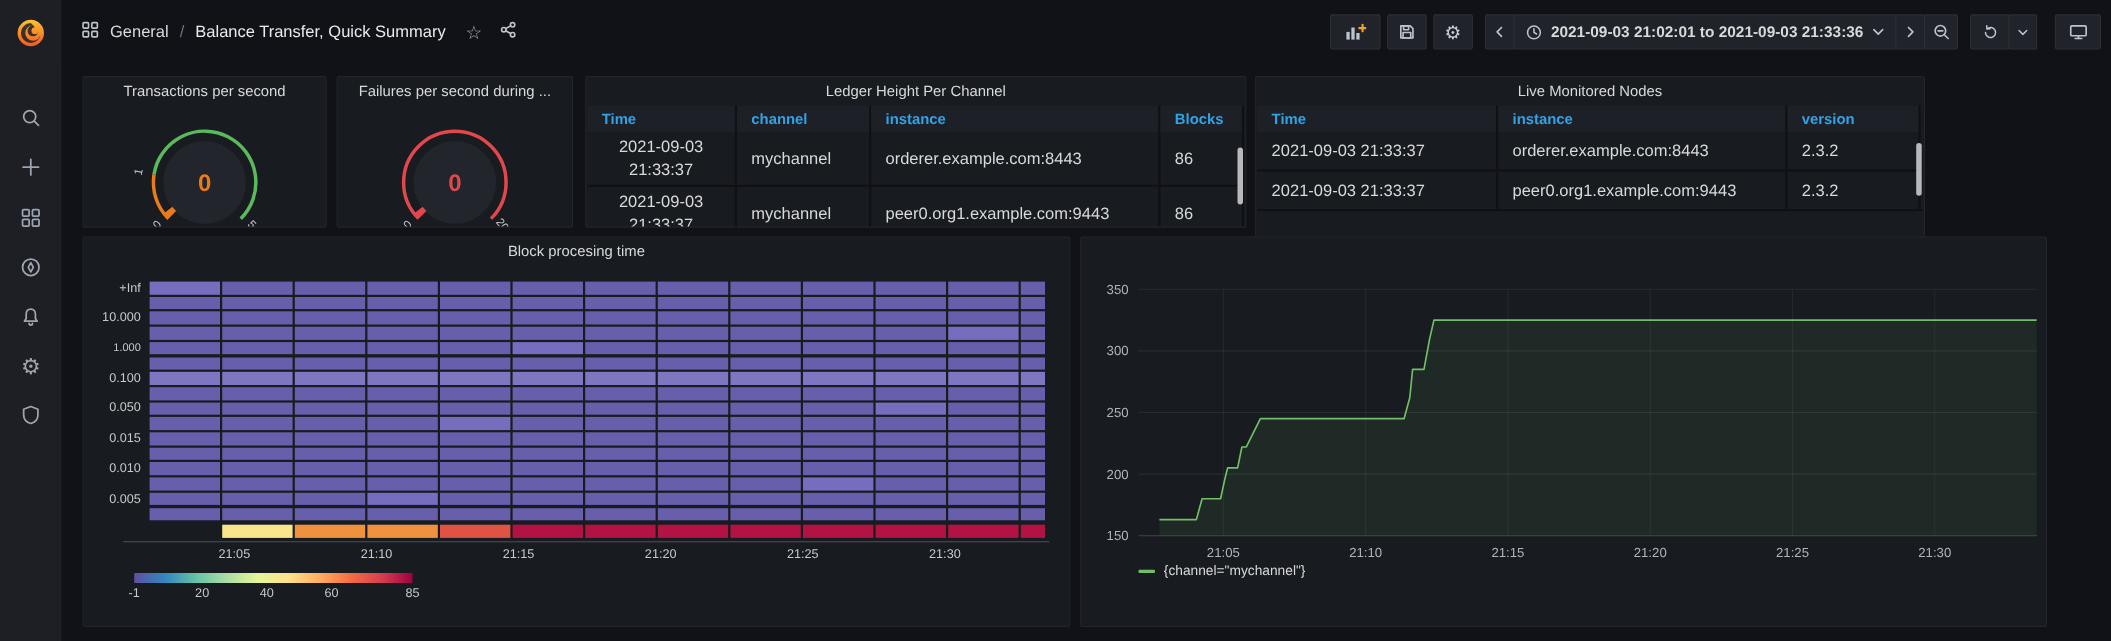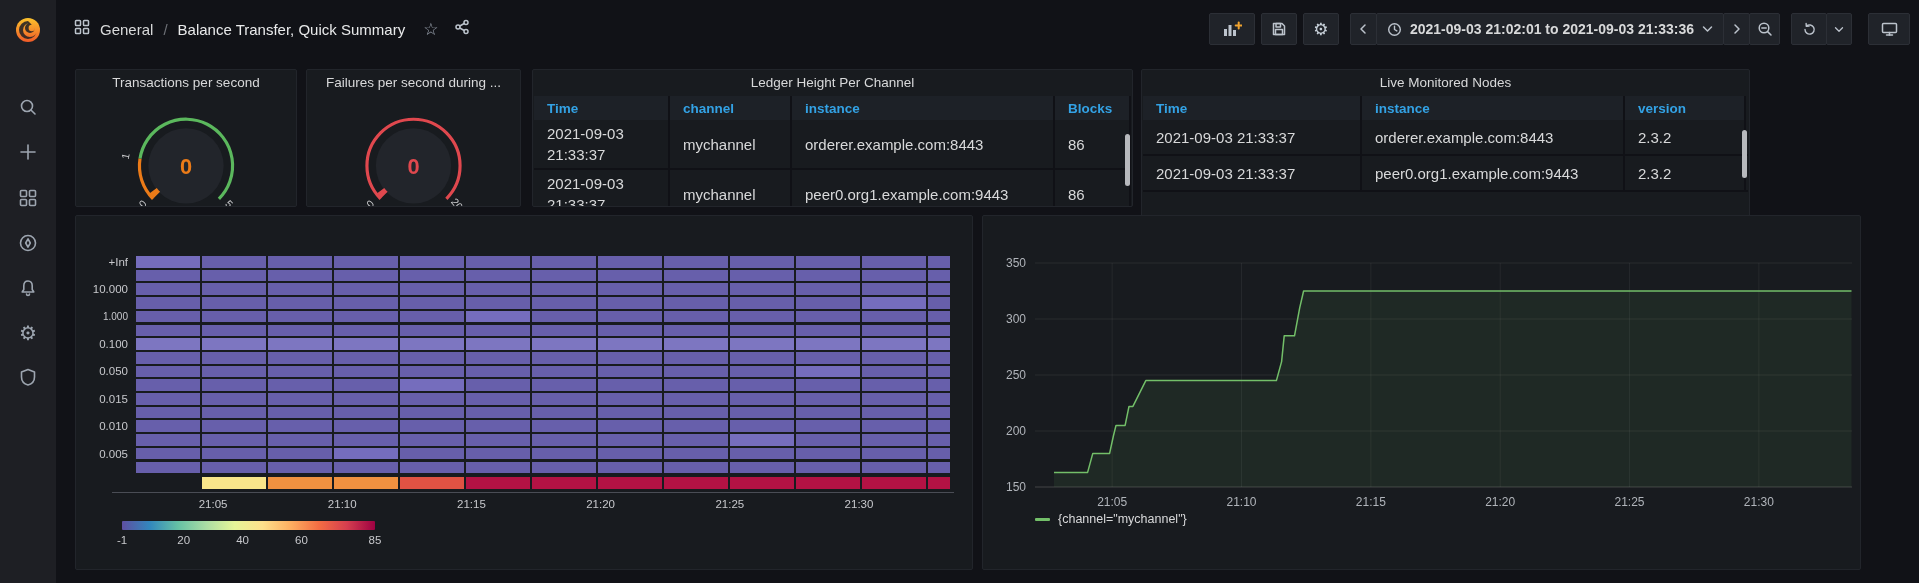--- a/index.html
+++ b/index.html
@@ -29,21 +29,21 @@
   .ptitle{position:absolute;top:5px;left:0;right:0;text-align:center;font-size:13.5px;font-weight:500;color:#d8d9da;
     white-space:nowrap;overflow:hidden;text-overflow:ellipsis;padding:0 12px;cursor:pointer;}
   #p-g1{left:75px;top:69px;width:222px;height:138px;}
   #p-g2{left:306px;top:69px;width:215px;height:138px;}
   #p-ledger{left:532px;top:69px;width:601px;height:138px;}
   #p-live{left:1141px;top:69px;width:609px;height:164px;}
   #p-heatmap{left:75px;top:215px;width:898px;height:355px;}
   #p-tx{left:982px;top:215px;width:879px;height:355px;}
   .gauge-svg{position:absolute;top:26px;left:0;width:100%;height:112px;}
   
-  .tablewrap{position:absolute;top:26px;left:1px;right:1px;bottom:0;}
+  .tablewrap{position:absolute;top:26px;left:1px;right:1px;bottom:0;text-align:center;}
   .thead{display:flex;}
   .th{box-sizing:border-box;height:24px;display:flex;align-items:center;padding:0 13px;background:#1d2127;
       border-right:2px solid #101116;color:#33a2e5;font-size:13.5px;font-weight:600;cursor:pointer;}
   .tr{display:flex;border-bottom:2px solid #101116;}
   .td{box-sizing:border-box;display:flex;align-items:center;padding:2px 13px;font-size:15px;color:#d8d9da;
       border-right:2px solid #101116;line-height:21px;overflow:hidden;}
   .t-short .td{height:34px;white-space:nowrap;}
   .t-tall .td{height:48px;}
   .sb{position:absolute;right:2px;width:5px;border-radius:3px;background:#b7b9bd;cursor:pointer;}
   
@@ -280,20 +280,21 @@
             <div class="td" style="width: 219px;">2021-09-03 21:33:37</div>
             <div class="td" style="width: 263px;">peer0.org1.example.com:9443</div>
             <div class="td" style="width: 121px;">2.3.2</div>
           </div>
         </div>
     </div>
     <div class="sb" style="top:60px;height:48px;"></div>
   </div>
 
   <div class="panel" id="p-heatmap">
+    <div class="ptitle">Block procesing time</div>
     <div id="hm-body" class="abs" style="inset:0;">
         <div style="left: 60px; top: 40px; width: 64px; height: 11.7px; background: rgb(117, 109, 189); position: absolute;"></div>
         <div style="left: 126px; top: 40px; width: 64px; height: 11.7px; background: rgb(103, 95, 171); position: absolute;"></div>
         <div style="left: 192px; top: 40px; width: 64px; height: 11.7px; background: rgb(103, 95, 171); position: absolute;"></div>
         <div style="left: 258px; top: 40px; width: 64px; height: 11.7px; background: rgb(103, 95, 171); position: absolute;"></div>
         <div style="left: 324px; top: 40px; width: 64px; height: 11.7px; background: rgb(103, 95, 171); position: absolute;"></div>
         <div style="left: 390px; top: 40px; width: 64px; height: 11.7px; background: rgb(103, 95, 171); position: absolute;"></div>
         <div style="left: 456px; top: 40px; width: 64px; height: 11.7px; background: rgb(103, 95, 171); position: absolute;"></div>
         <div style="left: 522px; top: 40px; width: 64px; height: 11.7px; background: rgb(103, 95, 171); position: absolute;"></div>
         <div style="left: 588px; top: 40px; width: 64px; height: 11.7px; background: rgb(103, 95, 171); position: absolute;"></div>

